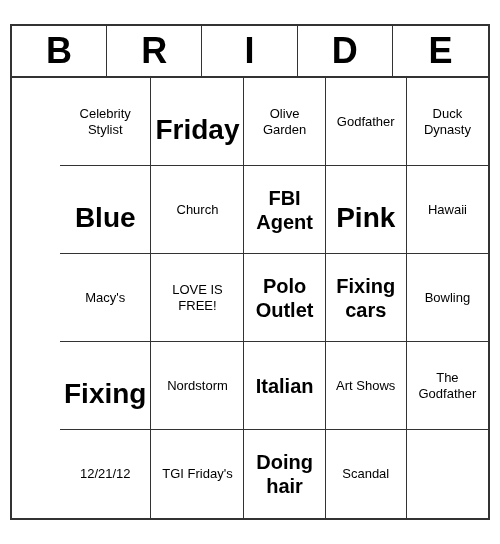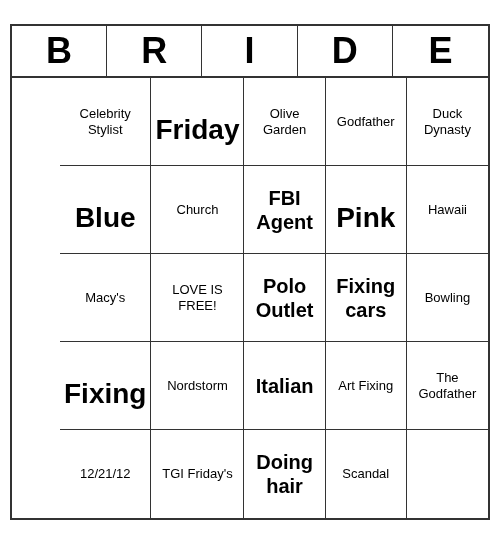--- a/index.html
+++ b/index.html
@@ -129,21 +129,21 @@
       <div class="cell">
         <span class="large">Fixing</span>
       </div>
       <div class="cell">
         <span class="small">Nordstorm</span>
       </div>
       <div class="cell">
         <span class="medium">Italian</span>
       </div>
       <div class="cell">
-        <span class="small">Art Fixing</span>
+        <span class="small">Art Shows</span>
       </div>
       <div class="cell">
         <span class="small">The Godfather</span>
       </div>
       <div class="cell">
         <span class="small">12/21/12</span>
       </div>
       <div class="cell">
         <span class="small">TGI Friday's</span>
       </div>

